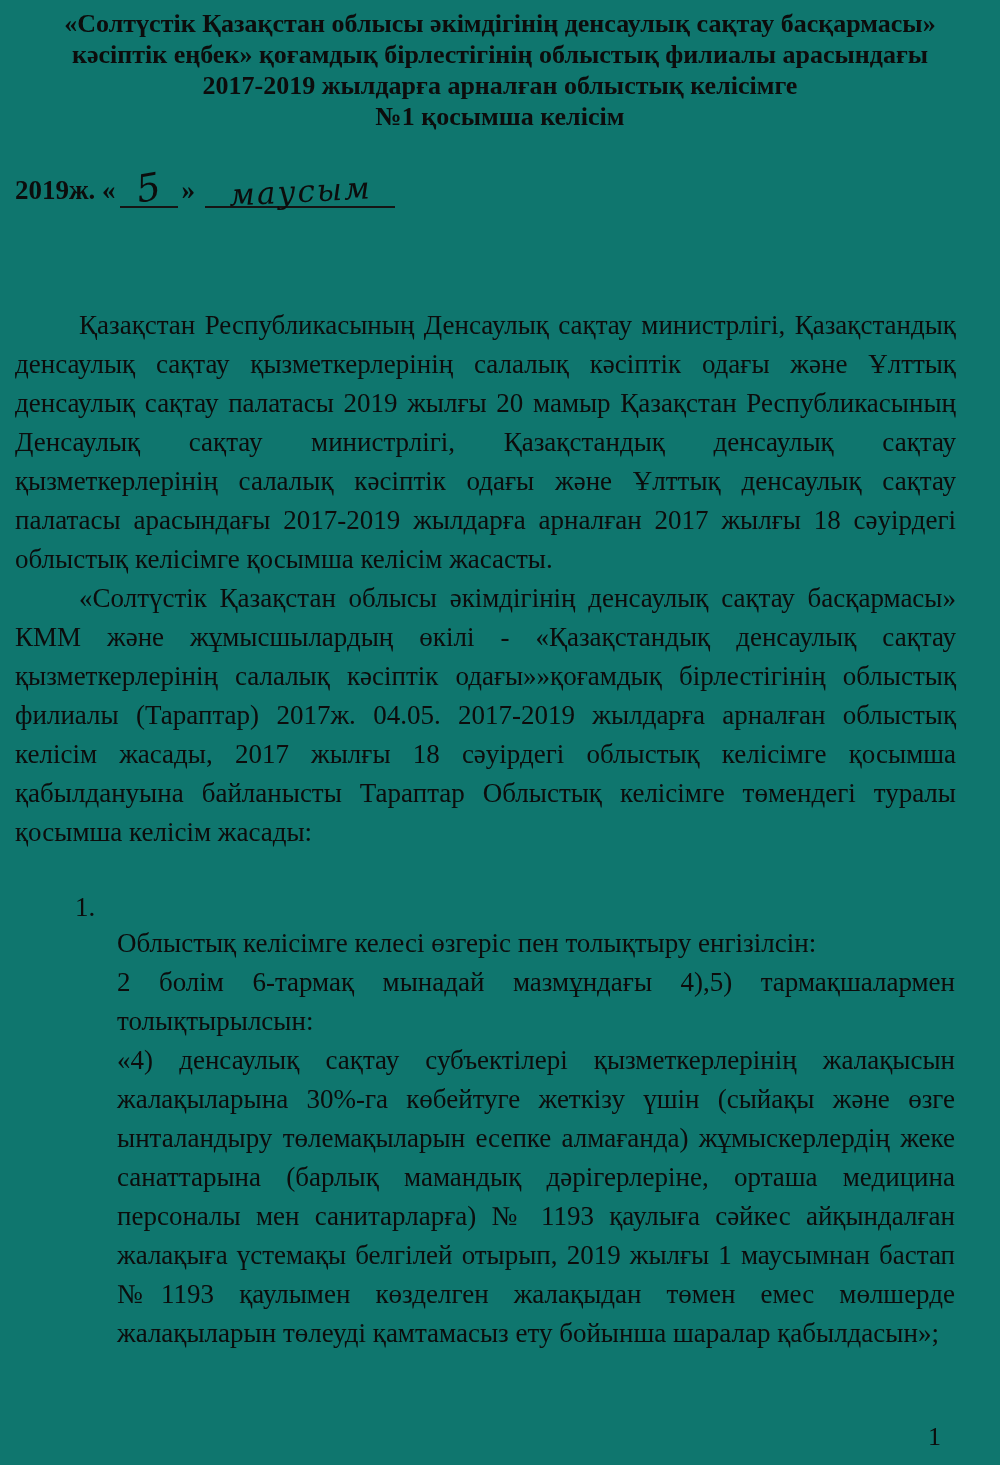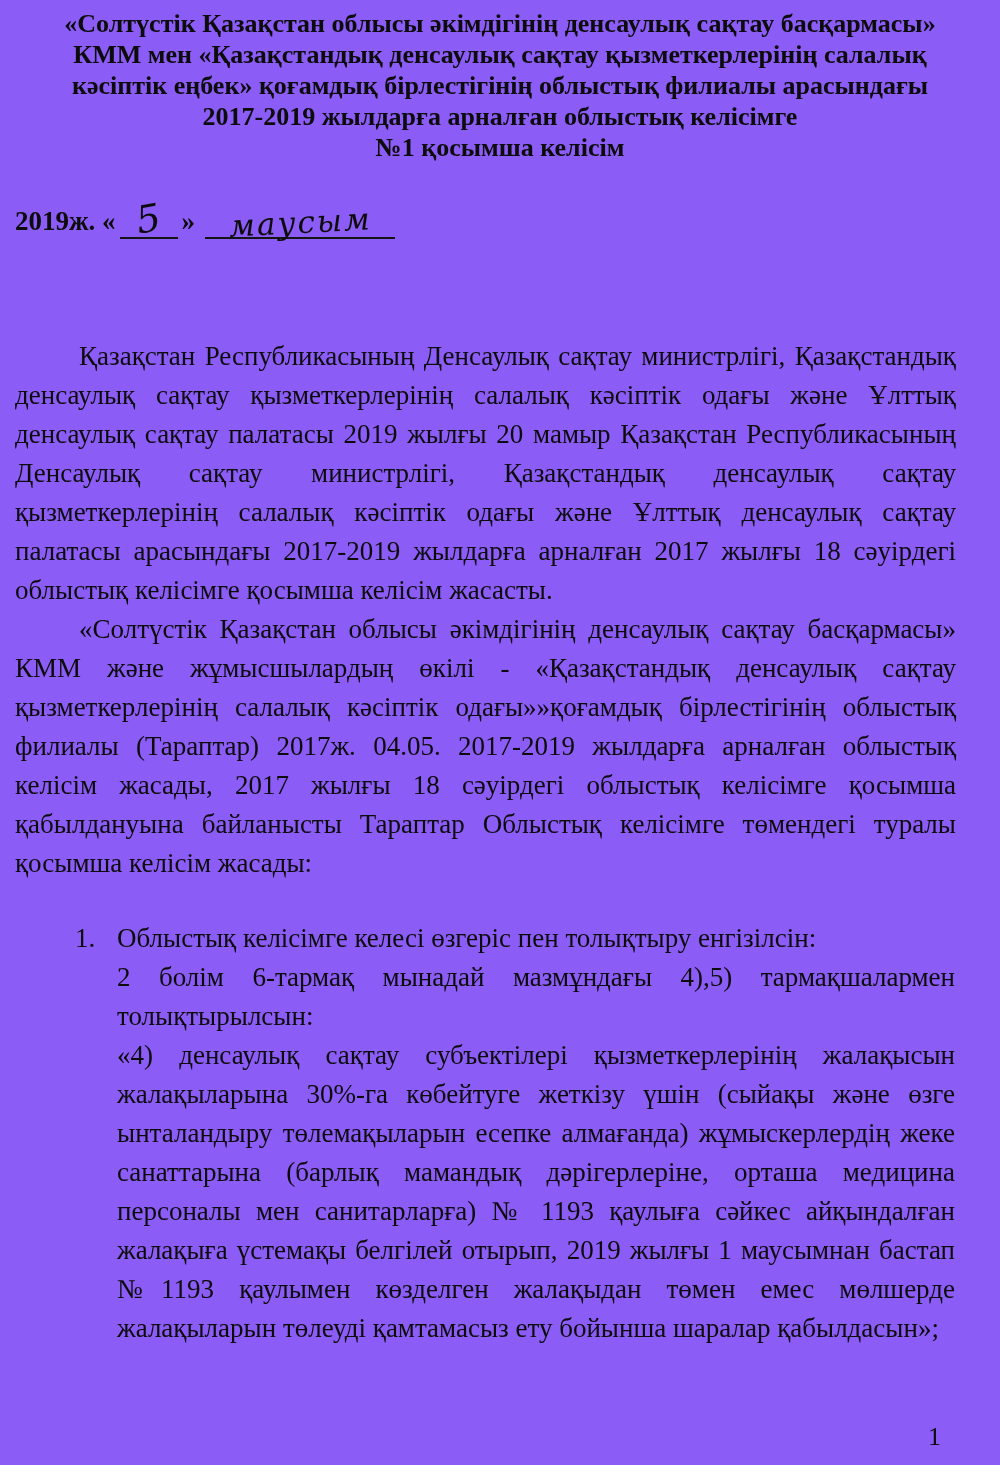--- a/index.html
+++ b/index.html
@@ -1,21 +1,21 @@
 <!DOCTYPE html>
 <html><head>
 <meta charset="utf-8">
 <style>
   html, body { margin: 0; padding: 0; background: #ffffff; }
   .page {
     position: relative;
     width: 1000px;
     height: 1465px;
     margin: 0 auto;
-    background: #8b5cf6;
+    background: #0f766e;
     color: #0c0c0c;
     font-family: "Liberation Serif", "DejaVu Serif", serif;
     overflow: hidden;
   }
   
   .title-block {
     margin: 8px 8px 0 8px;
     text-align: center;
     font-weight: bold;
     font-size: 26px;
@@ -59,37 +59,36 @@
   .para { margin: 0; }
   .justify { text-align: justify; }
   .indent { text-indent: 64px; }
   b { font-weight: normal; }
   
   .list-item {
     display: flex;
     margin: 36px 0 0 60px;
   }
   .list-marker { width: 42px; flex: none; }
-  .list-content { flex: 1; max-width: 838px; }
+  .list-content { flex: 1; max-width: 838px; margin-top: 36px; }
   .preline-text { white-space: pre-line; }
   .page-number {
     position: absolute;
     left: 928px;
     top: 1422px;
     font-size: 26px;
   }
 </style>
 </head>
 <body>
 
 <div class="page">
 
   <header class="title-block">
     <div class="title-line">«Солтүстік Қазақстан облысы әкімдігінің денсаулық сақтау басқармасы»</div>
-    <div class="title-line">КММ мен «Қазақстандық денсаулық сақтау қызметкерлерінің салалық</div>
     <div class="title-line">кәсіптік еңбек» қоғамдық бірлестігінің облыстық филиалы арасындағы</div>
     <div class="title-line">2017-2019 жылдарға арналған облыстық келісімге</div>
     <div class="title-line">№1 қосымша келісім</div>
   </header>
 
   <div class="place-date-row">
     <span class="date-group">
       <span>2019ж. «</span><span class="hw-underline hw-day"><span class="handwriting">5</span></span><span>»</span><span class="hw-underline hw-month"><span class="handwriting">маусым</span></span>
     </span>
   </div>

